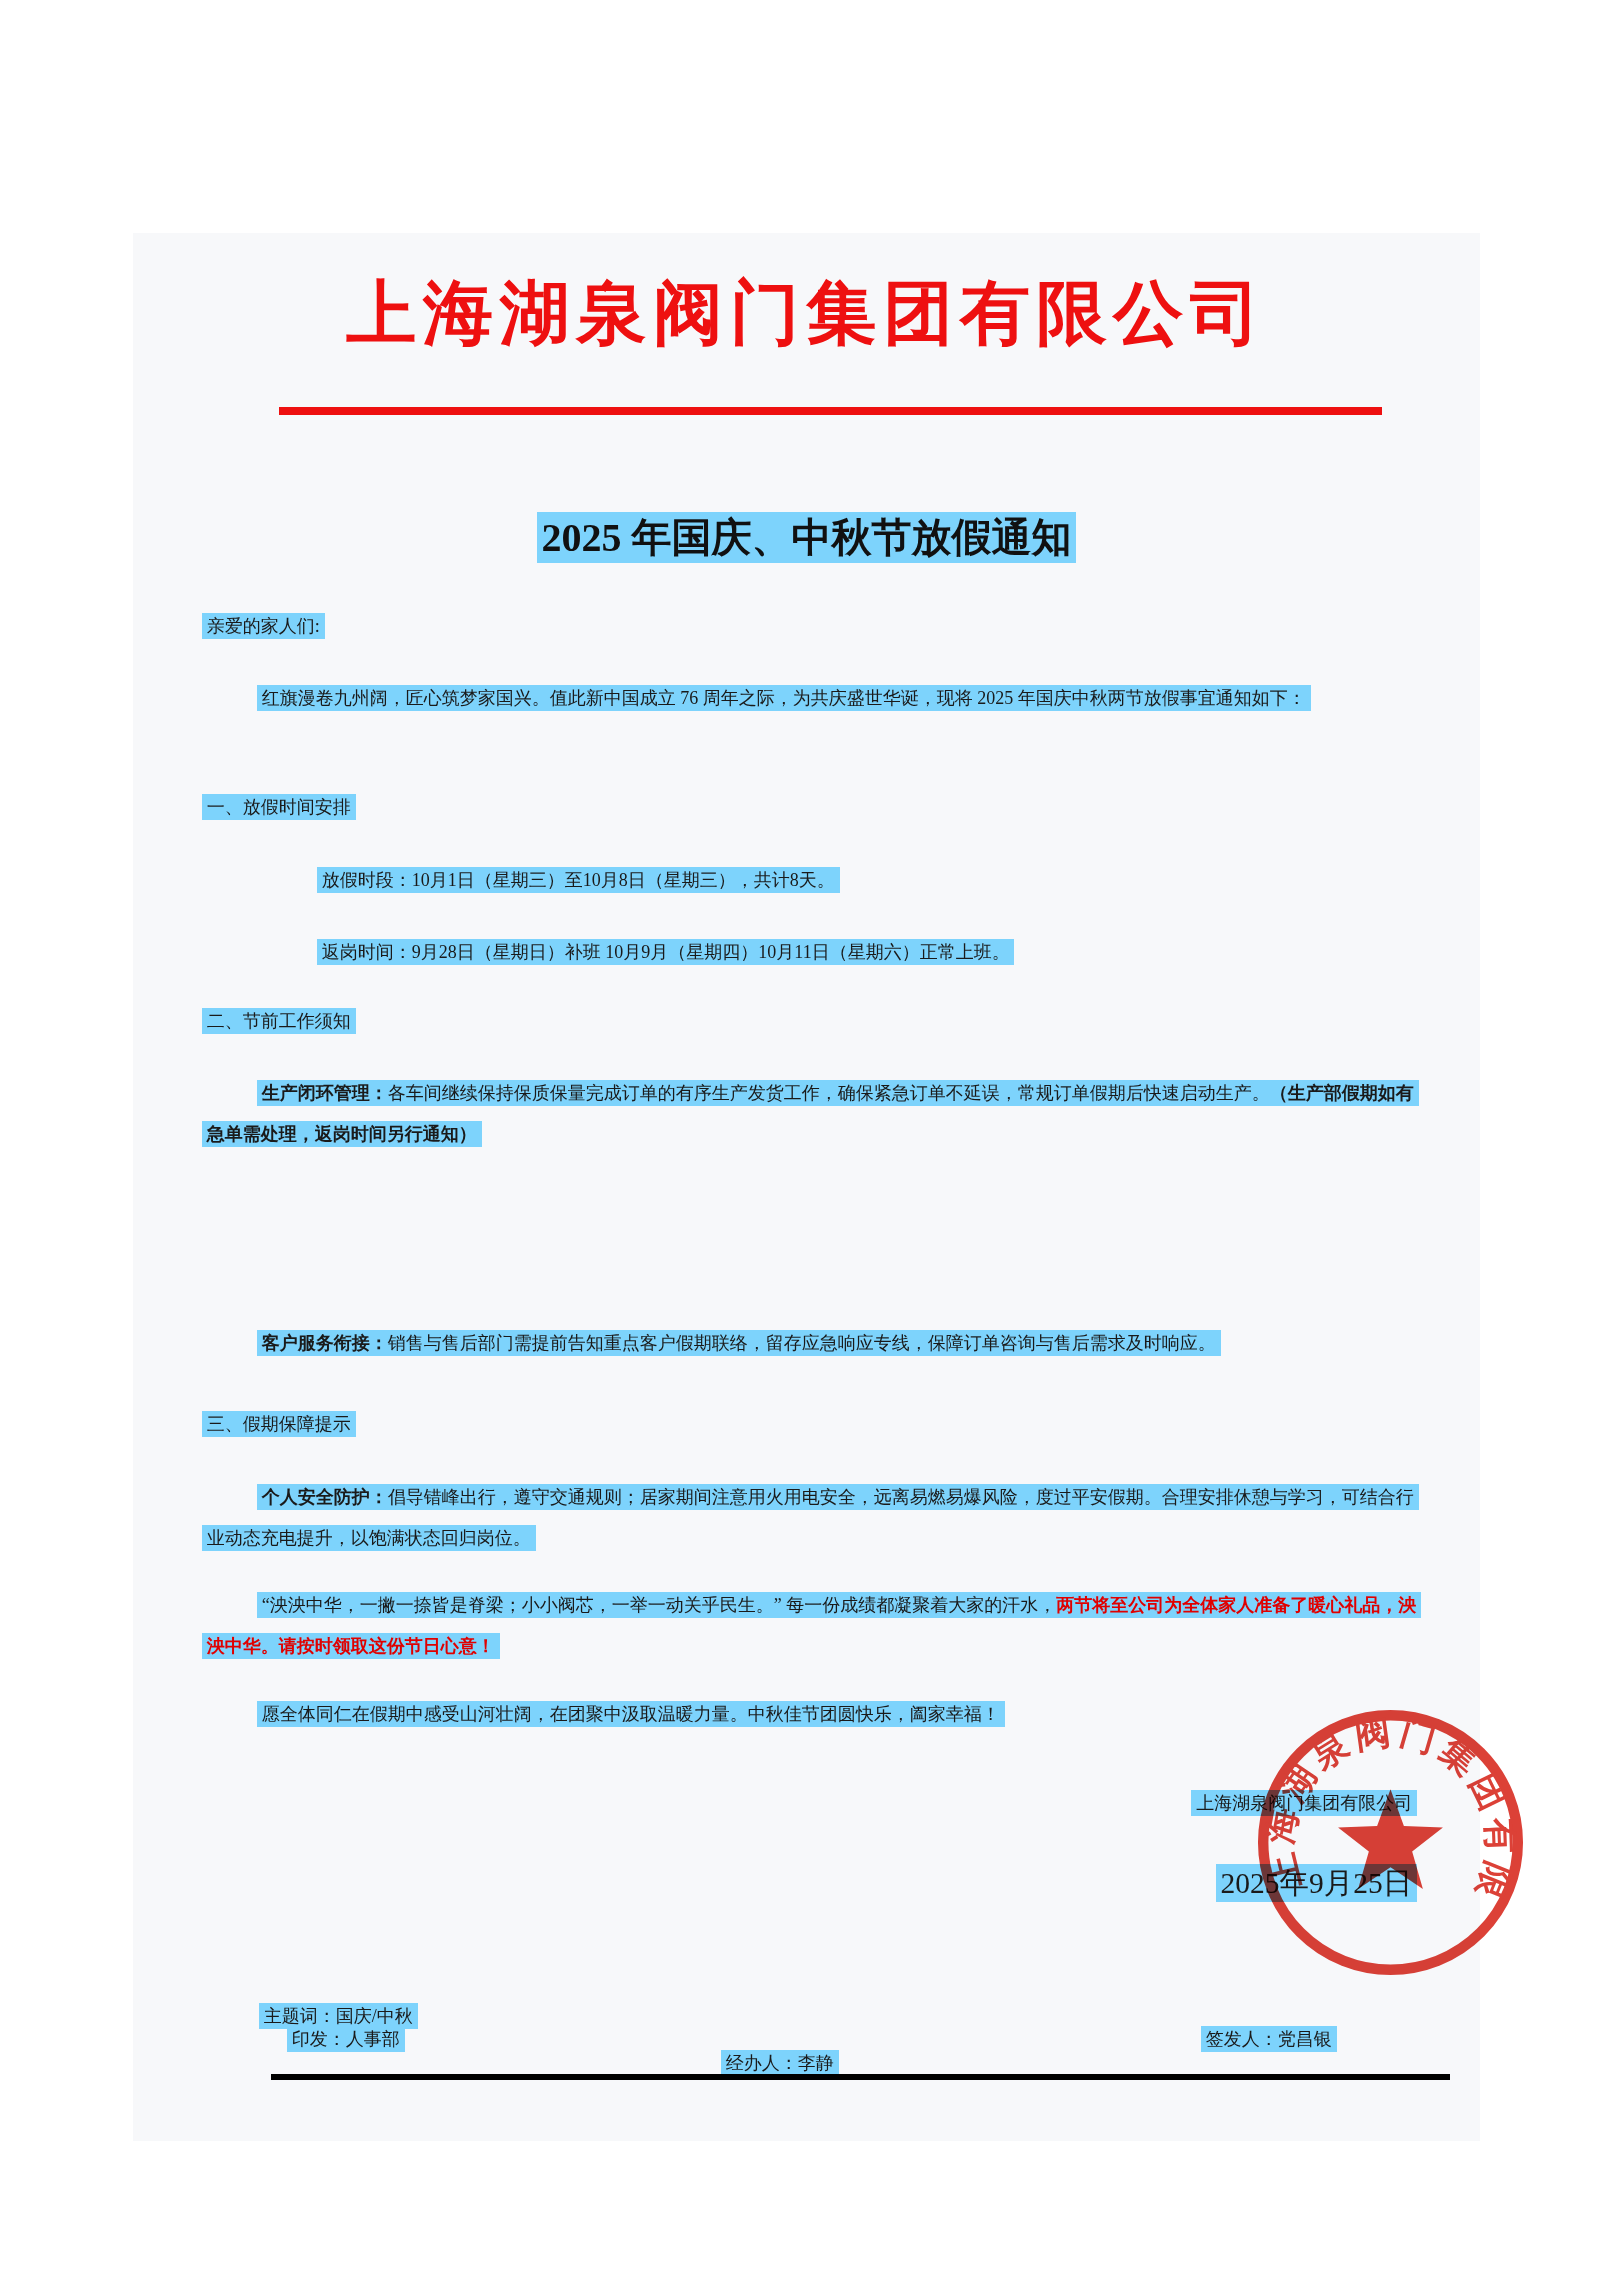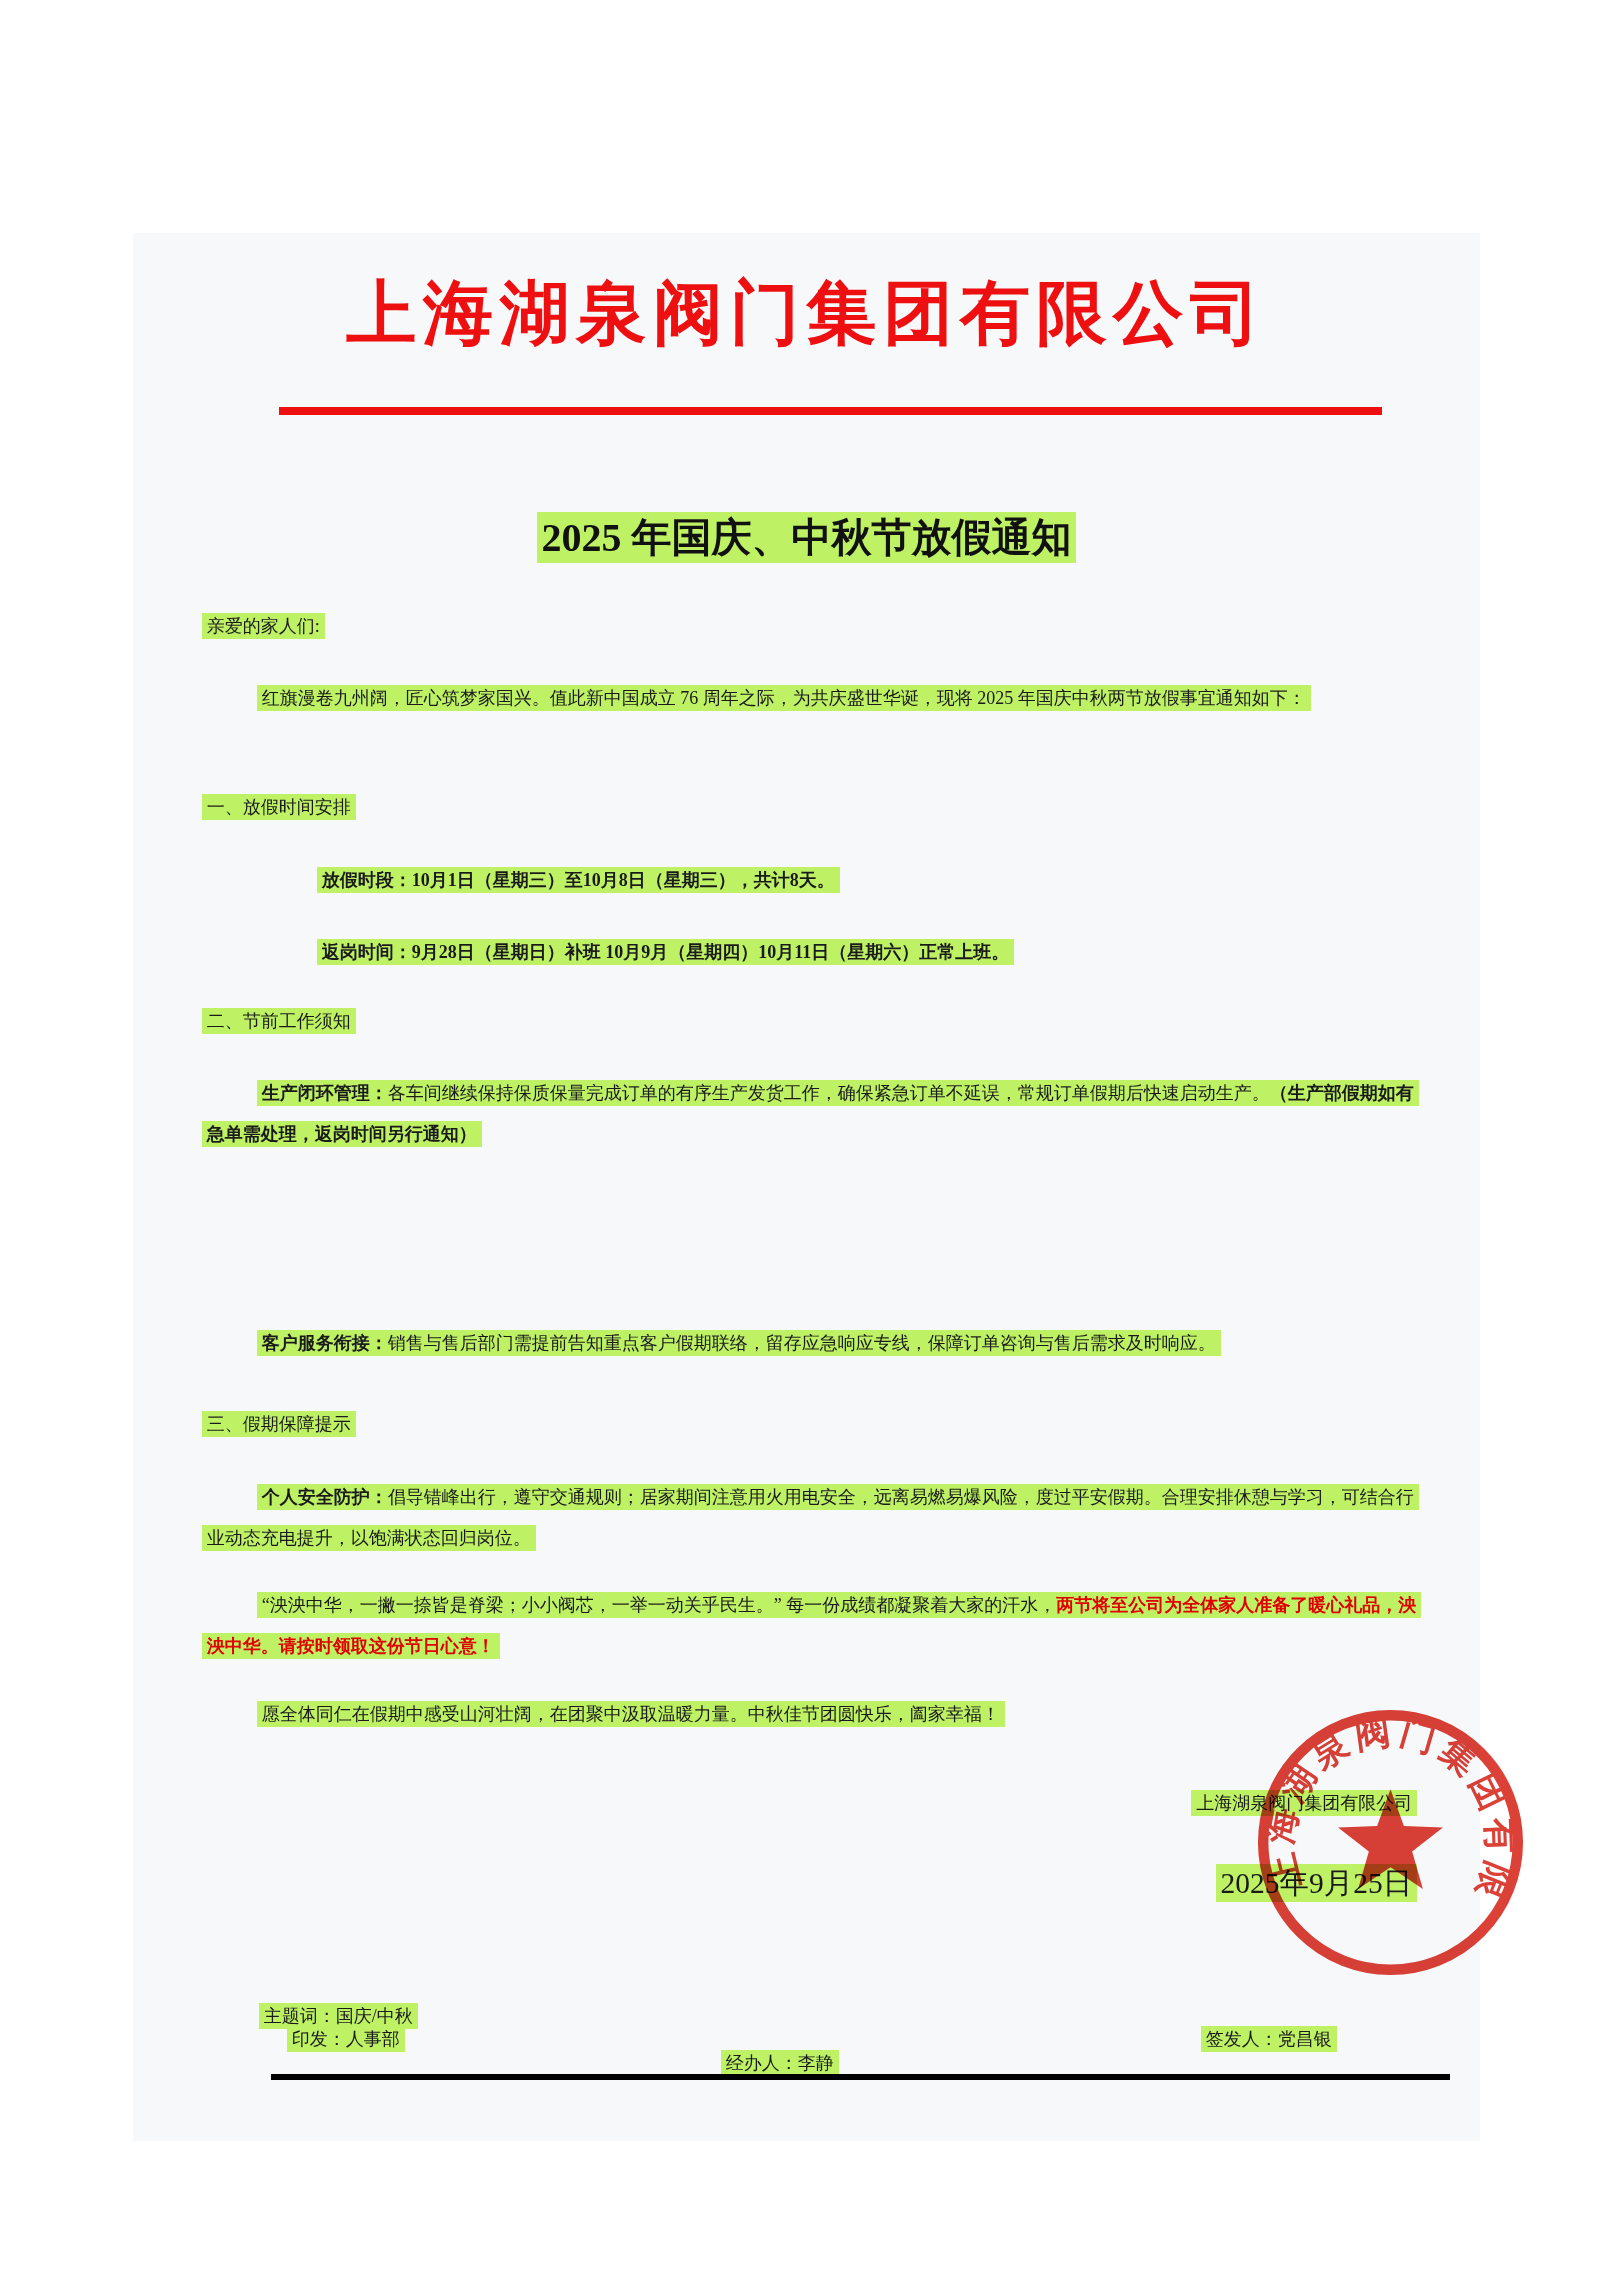--- a/index.html
+++ b/index.html
@@ -5,34 +5,34 @@
   html,body{margin:0;padding:0;}
   body{
     width:1623px;height:2294px;background:#ffffff;position:relative;overflow:hidden;
     font-family:"Liberation Serif","DejaVu Serif",serif;color:#1a1a1a;
   }
   .page{
     position:absolute;left:133px;top:233px;width:1347px;height:1908px;
     background:#f7f8fa;
   }
   .blk{position:absolute;font-size:18px;line-height:41px;}
-  .hl{background:#bef264;padding:2.9px 4.8px;-webkit-box-decoration-break:clone;box-decoration-break:clone;}
+  .hl{background:#7dd3fc;padding:2.9px 4.8px;-webkit-box-decoration-break:clone;box-decoration-break:clone;}
   .company-title{
     left:0;top:38px;width:1347px;text-align:center;
     font-size:70px;line-height:86px;font-weight:bold;color:#ee1010;letter-spacing:6.7px;
   }
   .header-rule{position:absolute;left:146px;top:174px;width:1103px;height:7.6px;background:#ee1010;}
   .doc-title{left:0;top:278px;width:1347px;text-align:center;font-size:40px;line-height:53px;font-weight:bold;color:#111111;}
   .greeting{left:69px;top:373px;}
   .para{left:69px;width:1215px;text-align:justify;}
   .indent{text-indent:55px;display:block;}
   .intro{top:445px;}
   .sec-head{left:69px;}
   .sec1{top:554px;}
-  .boldline{font-weight:bold;white-space:nowrap;}
+  .boldline{font-weight:normal;white-space:nowrap;}
   .line1{left:184px;top:627px;}
   .line2{left:184px;top:699px;}
   .sec2{top:768px;}
   .p1{top:840px;}
   .p2{top:953px;}
   .p3{top:1062px;margin-top:28px;}
   .sec3{top:1171px;}
   .p4{top:1244px;}
   .p5{top:1352px;}
   .p6{top:1461px;}

